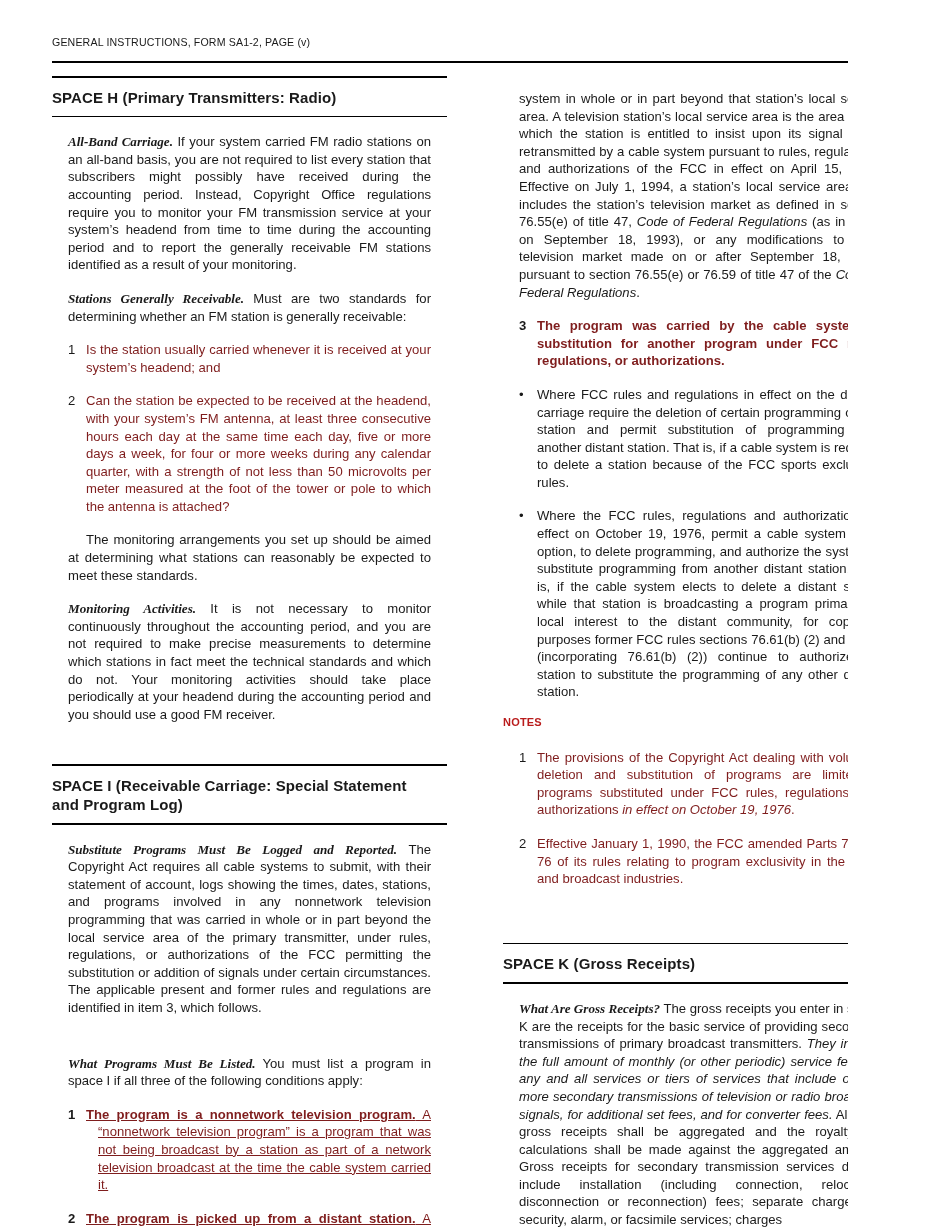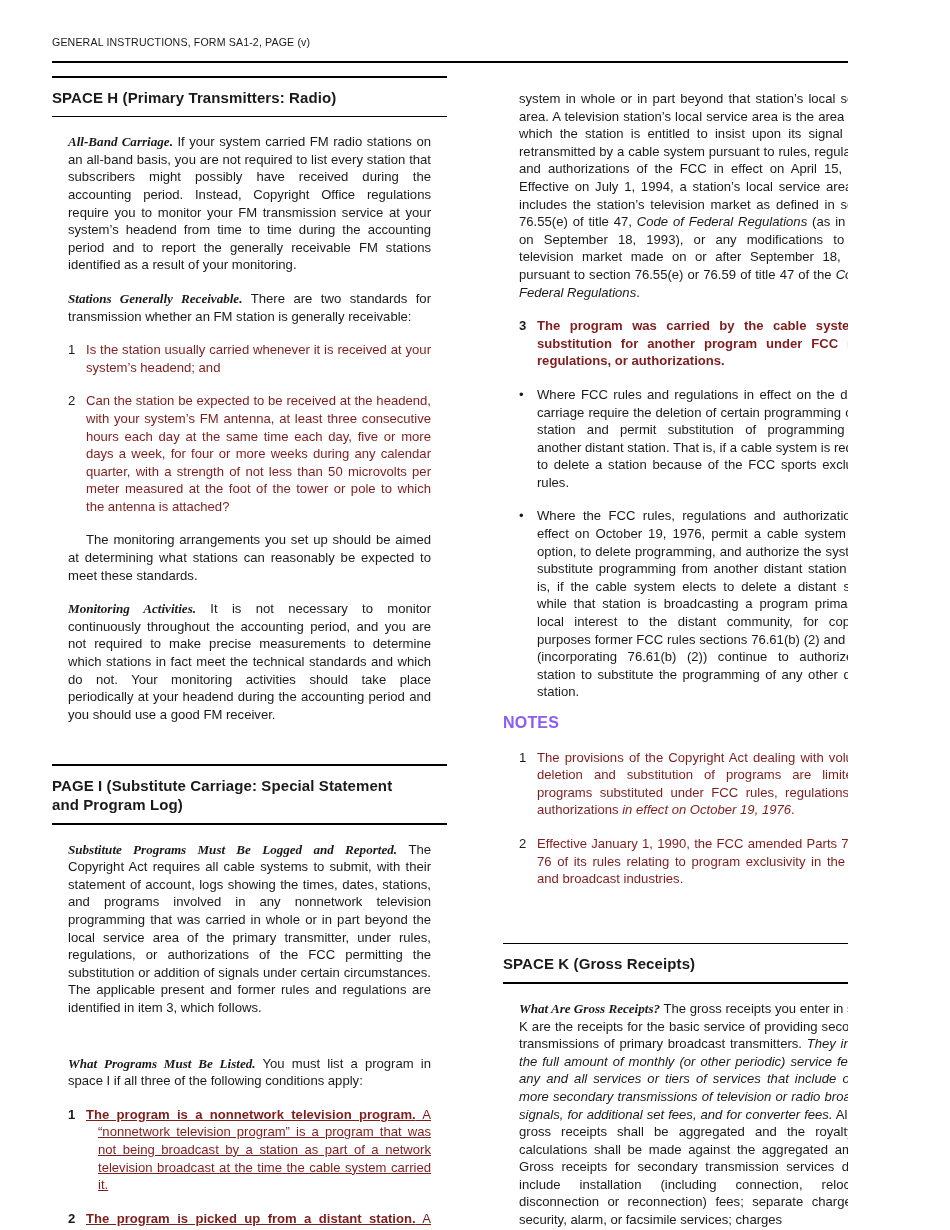--- a/index.html
+++ b/index.html
@@ -139,26 +139,26 @@
     line-height: 17.6px;
   }
   .bullets .content {
     flex: 1 1 auto;
     font-size: 13.1px;
     line-height: 17.6px;
     text-align: justify;
   }
 
   .notes-title {
-    font-size: 16px;
+    font-size: 11px;
     font-weight: bold;
     line-height: 17.6px;
     letter-spacing: 0.2px;
     margin-bottom: 17px;
-    color: #8b5cf6;
+    color: #b91c1c;
   }
   .gap-sm { height: 9px; }
   .gap-lg { height: 26px; }
   .gap-xl { height: 40px; }
 </style>
 </head>
 <body>
 
 <div class="page">
 
@@ -170,42 +170,42 @@
     <div class="col">
 
       <div class="section">
         <div class="sec-rule-top"></div>
         <div class="sec-title">SPACE H (Primary Transmitters: Radio)</div>
         <div class="sec-rule-bot"></div>
       </div>
 
       <p class="body-p"><span class="runin">All-Band Carriage.</span><span> If your system carried FM radio stations on an all-band basis, you are not required to list every station that subscribers might possibly have received during the accounting period. Instead, Copyright Office regulations require you to monitor your FM transmission service at your system’s headend from time to time during the accounting period and to report the generally receivable FM stations identified as a result of your monitoring.</span></p>
 
-      <p class="body-p"><span class="runin">Stations Generally Receivable.</span><span> There are two standards for transmission whether an FM station is generally receivable:</span></p>
+      <p class="body-p"><span class="runin">Stations Generally Receivable.</span><span> Must are two standards for determining whether an FM station is generally receivable:</span></p>
 
       <ul class="numlist">
         <li class="row">
           <span class="marker">1</span>
           <span class="content">Is the station usually carried whenever it is received at your system’s headend; and</span>
         </li>
         <li class="row">
           <span class="marker">2</span>
           <span class="content">Can the station be expected to be received at the headend, with your system’s FM antenna, at least three consecutive hours each day at the same time each day, five or more days a week, for four or more weeks during any calendar quarter, with a strength of not less than 50 microvolts per meter measured at the foot of the tower or pole to which the antenna is attached?</span>
         </li>
       </ul>
 
       <p class="body-p indent-first">The monitoring arrangements you set up should be aimed at determining what stations can reasonably be expected to meet these standards.</p>
 
       <p class="body-p"><span class="runin">Monitoring Activities.</span><span> It is not necessary to monitor continuously throughout the accounting period, and you are not required to make precise measurements to determine which stations in fact meet the technical standards and which do not. Your monitoring activities should take place periodically at your headend during the accounting period and you should use a good FM receiver.</span></p>
 
       <div class="gap-lg"></div>
 
       <div class="section">
         <div class="sec-rule-top"></div>
-        <div class="sec-title">PAGE I (Substitute Carriage: Special Statement</div>
+        <div class="sec-title">SPACE I (Receivable Carriage: Special Statement</div>
         <div class="sec-title">and Program Log)</div>
         <div class="sec-rule-bot"></div>
       </div>
 
       <p class="body-p"><span class="runin">Substitute Programs Must Be Logged and Reported.</span><span> The Copyright Act requires all cable systems to submit, with their statement of account, logs showing the times, dates, stations, and programs involved in any nonnetwork television programming that was carried in whole or in part beyond the local service area of the primary transmitter, under rules, regulations, or authorizations of the FCC permitting the substitution or addition of signals under certain circumstances. The applicable present and former rules and regulations are identified in item 3, which follows.</span></p>
 
       <div class="gap-sm"></div>
 
       <p class="body-p"><span class="runin">What Programs Must Be Listed.</span><span> You must list a program in space I if all three of the following conditions apply:</span></p>
 

